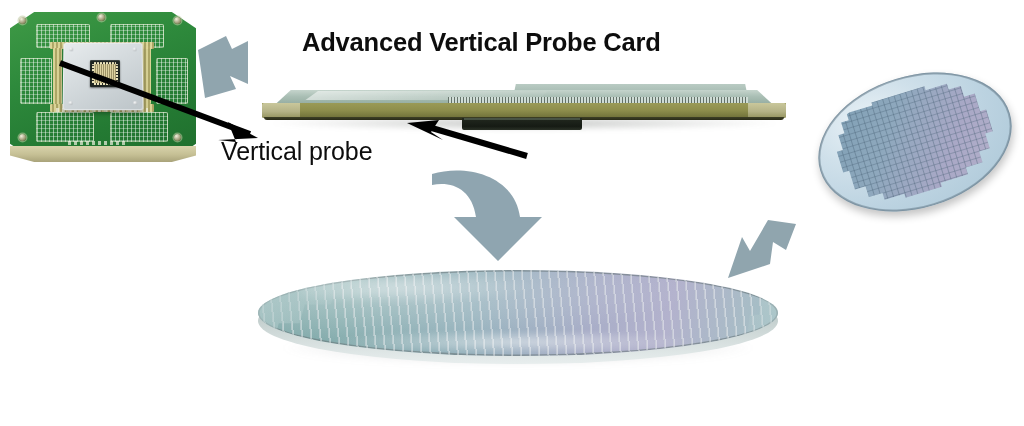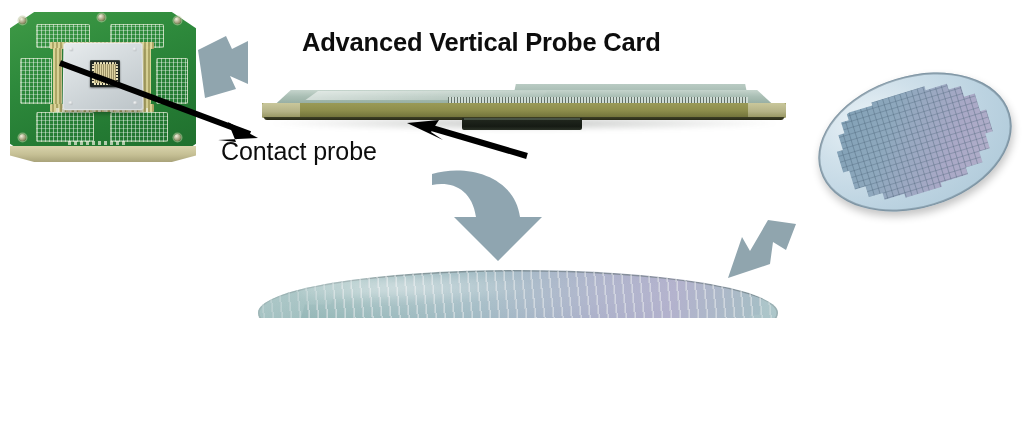--- a/index.html
+++ b/index.html
@@ -6,21 +6,21 @@
     margin: 0;
     padding: 0;
     background: #ffffff;
   }
   body {
     font-family: "Liberation Sans", sans-serif;
   }
   #canvas {
     position: relative;
     width: 1024px;
-    height: 318px;
+    height: 426px;
     background: #ffffff;
     overflow: hidden;
   }
 
   
   .label {
     position: absolute;
     color: #0d0d0d;
     white-space: nowrap;
   }
@@ -491,16 +491,16 @@
     <polygon points="200,78 170,62 178,82 160,80" fill="#000000"></polygon>
   </svg>
 
   <svg id="arrow-black-probe" class="arrow-svg" width="124" height="42" viewBox="0 0 124 42">
     <line x1="122" y1="38" x2="20" y2="8" stroke="#000000" stroke-width="6"></line>
     <polygon points="2,5 34,2 26,14 38,22" fill="#000000"></polygon>
   </svg>
 
   <div class="label" id="title-probe-card">Advanced Vertical Probe Card</div>
 
-  <div class="label" id="label-contact-probe">Contact probe</div>
+  <div class="label" id="label-contact-probe">Vertical probe</div>
 
 
 </div>
 
 </body></html>

